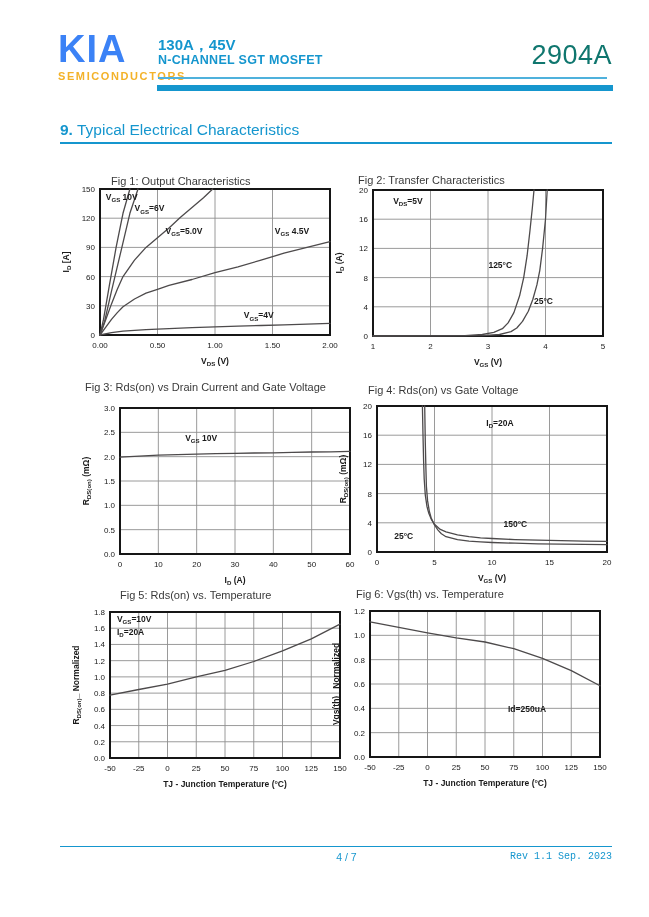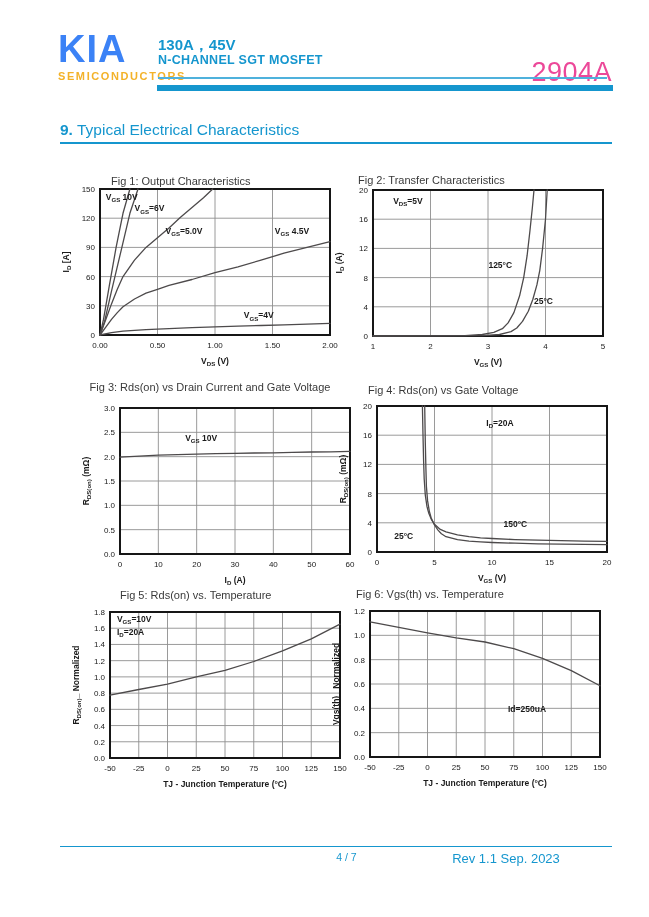--- a/index.html
+++ b/index.html
@@ -11,40 +11,40 @@
     color:#2e2e2e;
     overflow:hidden;
   }
   .abs { position:absolute; }
 
   
   .logo-text { left:58px; top:30px; font-size:38px; font-weight:700; color:#3b82f6; letter-spacing:1px; line-height:1; }
   .logo-sub  { left:58px; top:70px; font-size:11px; font-weight:700; color:#F3B229; letter-spacing:1.6px; }
   .prod-line1 { left:158px; top:36px; font-size:15px; font-weight:700; color:#1596CE; }
   .prod-line2 { left:158px; top:53px; font-size:12.5px; font-weight:700; color:#1596CE; letter-spacing:.3px; }
-  .part-no { left:400px; top:57px; width:212px; text-align:right; font-size:27px; color:#ec4899; letter-spacing:.5px; }
+  .part-no { left:400px; top:40px; width:212px; text-align:right; font-size:27px; color:#0f766e; letter-spacing:.5px; }
   .rule-thin  { left:158px; top:77px; width:449px; height:1.5px; background:#4FB1DC; }
   .rule-thick { left:157px; top:85px; width:456px; height:6px;  background:#1596CE; }
 
   
   .section-title { left:60px; top:121px; font-size:15.5px; color:#1596CE; }
   .section-title .num { font-weight:700; }
   .section-underline { left:60px; top:142px; width:552px; height:1.5px; background:#1596CE; }
 
   
   .fig-title { font-size:11px; color:#3a3a3a; line-height:1.15; }
-  .fig-title.center { width:250px; text-align:center; }
+  .fig-title.center { width:250px; }
 
   svg.chart { overflow:visible; }
   svg.chart text { font-family:"Liberation Sans","DejaVu Sans",sans-serif; }
 
   
   .footer-rule { left:60px; top:846px; width:552px; height:1.2px; background:#1596CE; }
   .page-number { left:0; top:851px; width:649px; text-align:center; font-size:10.5px; color:#1596CE;padding-left:44px; }
-  .revision    { left:400px; top:851px; width:212px; text-align:center; font-size:13px; color:#1596CE; }
+  .revision    { left:400px; top:851px; width:212px; text-align:right; font-size:10px; color:#1596CE;font-family:Liberation Mono, monospace; }
 </style>
 </head>
 <body>
 
 <div class="abs logo-text">KIA</div>
 <div class="abs logo-sub">SEMICONDUCTORS</div>
 <div class="abs prod-line1">130A，45V</div>
 <div class="abs prod-line2">N-CHANNEL SGT MOSFET</div>
 <div class="abs part-no">2904A</div>
 <div class="abs rule-thin"></div>

